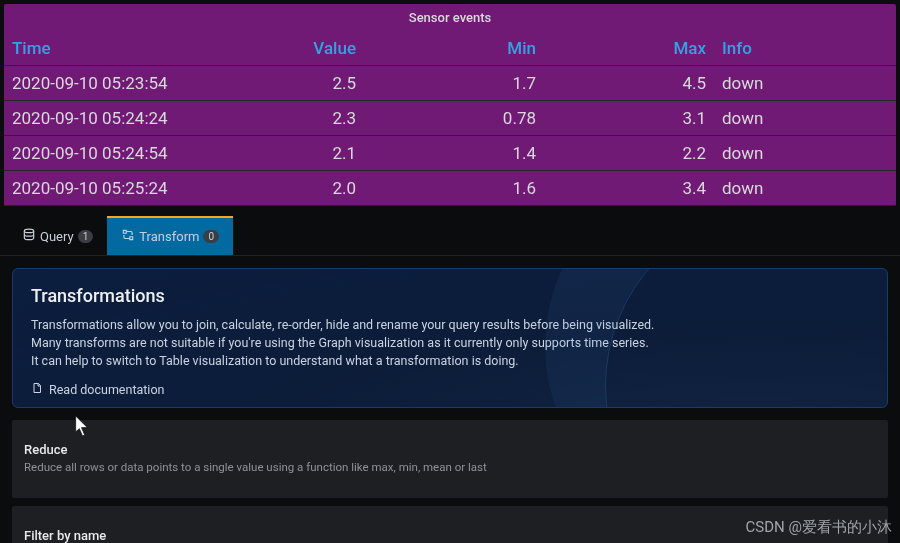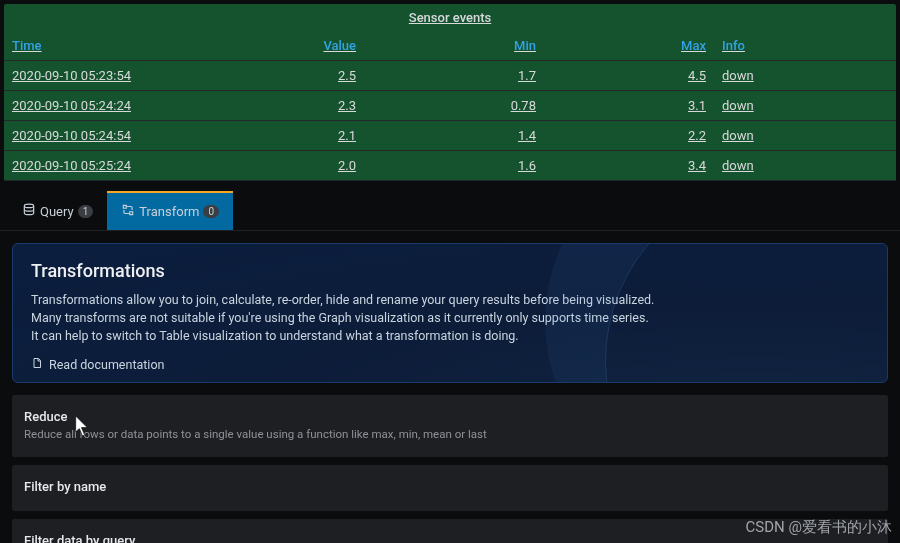--- a/index.html
+++ b/index.html
@@ -7,42 +7,41 @@
     background: #0b0c0e;
     color: #d8d9da;
     font-family: -apple-system, BlinkMacSystemFont, "Segoe UI", Roboto, Helvetica, Arial, sans-serif;
     font-size: 13px;
     width: 900px;
     height: 543px;
     overflow: hidden;
     position: relative;
   }
   .panel {
-    background: #14532d;
+    background: #701a75;
     border-radius: 2px;
     margin: 4px 4px 10px 4px;
     padding: 6px 0 0 0;
-    text-decoration: underline;
   }
   .panel-title {
     text-align: center;
     color: #d8d9da;
     font-size: 13px;
     font-weight: 500;
     padding-bottom: 6px;
   }
   table.data {
     width: 100%;
     border-collapse: collapse;
     table-layout: fixed;
   }
   table.data th, table.data td {
     padding: 7px 8px;
     text-align: left;
-    font-size: 13px;
+    font-size: 17px;
     border-bottom: 1px solid #24262a;
   }
   table.data th {
     color: #33a2e5;
     font-weight: 500;
     cursor: pointer;
   }
   table.data th.num, table.data td.num { text-align: right; }
   table.data td { color: #d8d9da; }
   .col-time  { width: 200px; }
@@ -125,21 +124,21 @@
     cursor: pointer;
     text-align: right;
   }
   .doclink svg { width: 12px; height: 12px; stroke: currentColor; fill:none; stroke-width:2; }
 
   
   .opts { padding: 0 12px; }
   .opt {
     background: #1d1f23;
     border-radius: 2px;
-    padding: 14px 12px;
+    padding: 22px 12px;
     margin-bottom: 8px;
     cursor: pointer;
   }
   .opt h3 {
     font-size: 13px;
     font-weight: 500;
     color: #e6e8ea;
     margin-bottom: 3px;
   }
   .opt p {

